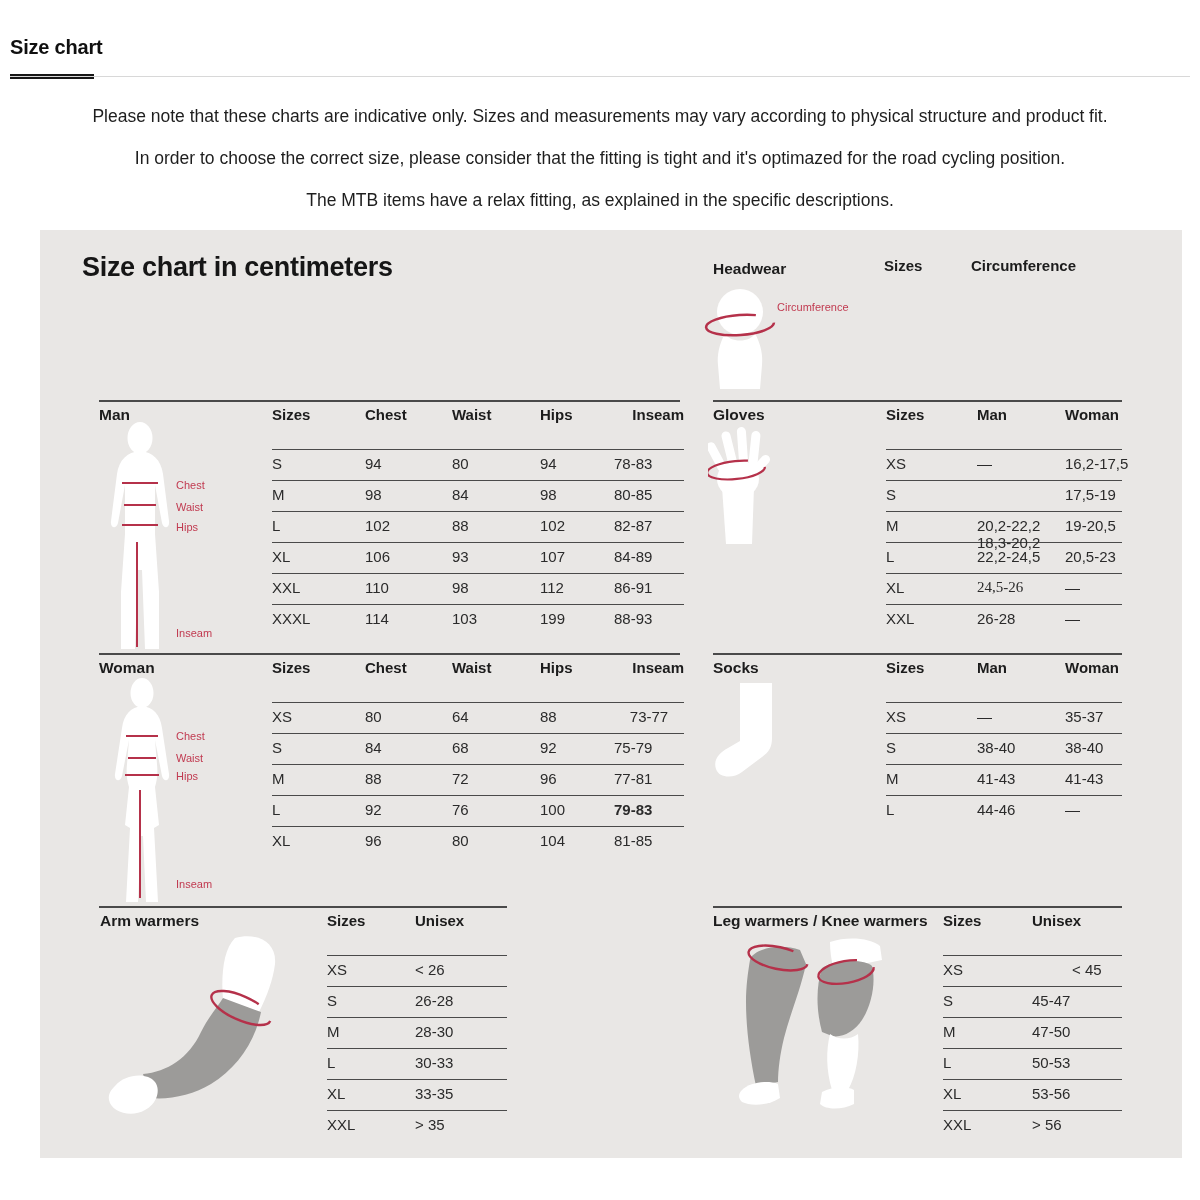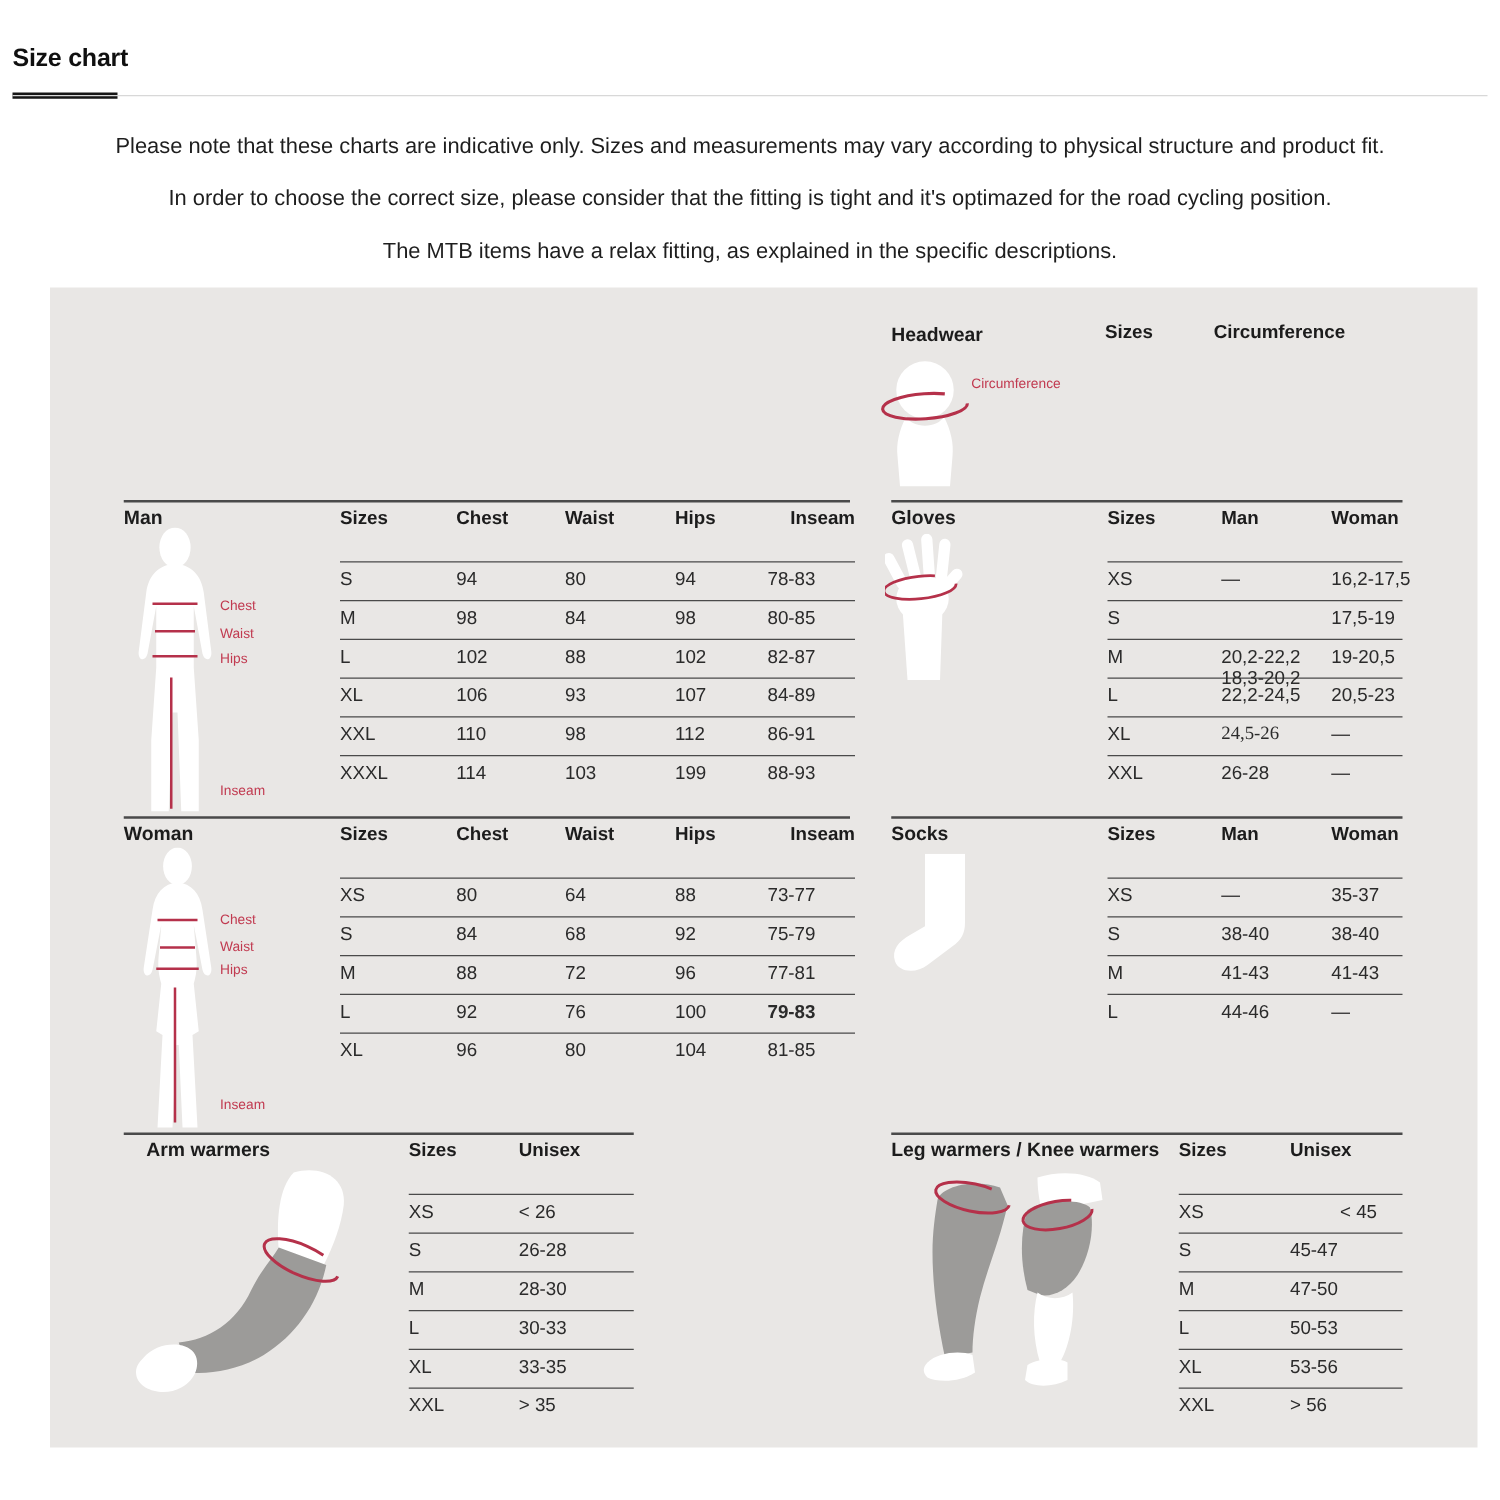--- a/index.html
+++ b/index.html
@@ -37,20 +37,21 @@
 
 <div class="abs" id="page-title">Size chart</div>
 <div class="abs" id="title-underline"></div>
 <div class="abs" id="title-divider"></div>
 <div class="abs note" style="top:106px">Please note that these charts are indicative only. Sizes and measurements may vary according to physical structure and product fit.</div>
 <div class="abs note" style="top:148px">In order to choose the correct size, please consider that the fitting is tight and it's optimazed for the road cycling position.</div>
 <div class="abs note" style="top:190px">The MTB items have a relax fitting, as explained in the specific descriptions.</div>
 
 <div class="abs" id="panel">
 
+  <div class="abs panel-heading">Size chart in centimeters</div>
 
   <div class="rule" style="left:59px;top:170px;width:581px"></div>
   <div class="rule" style="left:673px;top:170px;width:409px"></div>
   <div class="rule" style="left:59px;top:423px;width:581px"></div>
   <div class="rule" style="left:673px;top:423px;width:409px"></div>
   <div class="rule" style="left:59px;top:676px;width:408px"></div>
   <div class="rule" style="left:673px;top:676px;width:409px"></div>
 
   <div class="sec-title" style="left:673px;top:30px">Headwear</div>
   <svg class="icon" style="left:663px;top:55px" width="80" height="105" viewBox="0 0 80 105">
@@ -211,21 +212,21 @@
         <div class="tcell" style="width: 87px;">Chest</div>
         <div class="tcell" style="width: 88px;">Waist</div>
         <div class="tcell" style="width: 74px;">Hips</div>
         <div class="tcell" style="width: 70px;">Inseam</div>
       </div>
       <div class="trow tdata">
         <div class="tcell" style="width: 93px;">XS</div>
         <div class="tcell" style="width: 87px;">80</div>
         <div class="tcell" style="width: 88px;">64</div>
         <div class="tcell" style="width: 74px;">88</div>
-        <div class="tcell" style="width: 70px;">73-77</div>
+        <div class="tcell" style="width: 70px; text-align: center;">73-77</div>
       </div>
       <div class="trow tdata">
         <div class="tcell" style="width: 93px;">S</div>
         <div class="tcell" style="width: 87px;">84</div>
         <div class="tcell" style="width: 88px;">68</div>
         <div class="tcell" style="width: 74px;">92</div>
         <div class="tcell" style="width: 70px;">75-79</div>
       </div>
       <div class="trow tdata">
         <div class="tcell" style="width: 93px;">M</div>
@@ -275,21 +276,21 @@
         <div class="tcell" style="width: 88px;">41-43</div>
         <div class="tcell" style="width: 57px;">41-43</div>
       </div>
       <div class="trow tdata">
         <div class="tcell" style="width: 91px;">L</div>
         <div class="tcell" style="width: 88px;">44-46</div>
         <div class="tcell" style="width: 57px;">—</div>
       </div>
     </div>
 
-  <div class="sec-title" style="left:77px;top:682px">Arm warmers</div>
+  <div class="sec-title" style="left:60px;top:682px">Arm warmers</div>
   <svg class="icon" style="left:55px;top:698px" width="205" height="205" viewBox="0 0 205 205">
     <path fill="#ffffff" d="M140 10 C162 4 182 14 180 36 C178 52 172 68 164 84 L128 72 C126 48 128 22 140 10 Z"></path>
     <path fill="#9c9b99" d="M128 70 L166 84 C160 114 142 140 116 156 C98 167 74 172 56 170 L48 146 C72 144 94 130 106 104 C114 88 122 80 128 70 Z"></path>
     <path fill="#ffffff" d="M20 158 C30 146 52 144 60 154 C66 162 62 176 50 182 C36 190 16 184 14 172 C13 166 16 162 20 158 Z"></path>
     <ellipse cx="146" cy="80" rx="32" ry="12" fill="none" stroke="#b5314a" stroke-width="2.4" pathLength="100" stroke-dasharray="85 15" transform="rotate(24 146 80)"></ellipse>
   </svg>
   <div class="dtable" style="left:287px;top:682px;width:180px">
       <div class="trow thead">
         <div class="tcell" style="width: 88px;">Sizes</div>
         <div class="tcell" style="width: 92px;">Unisex</div>

